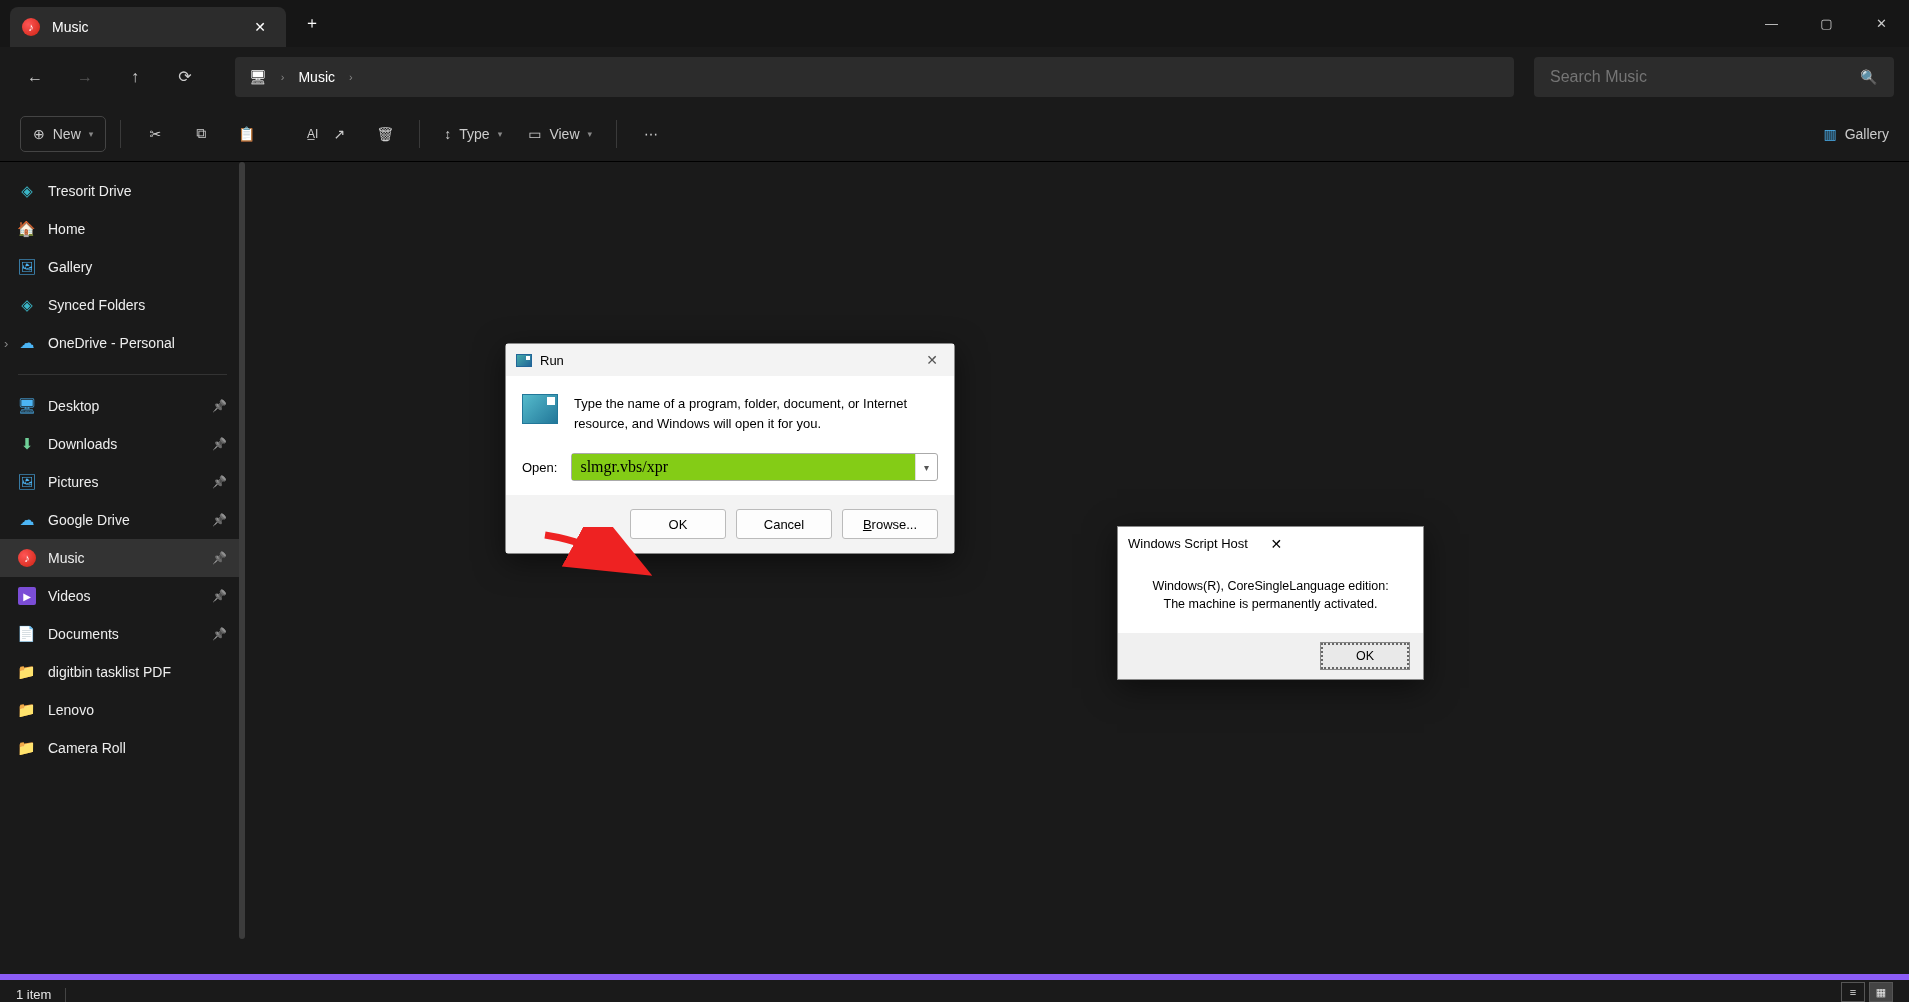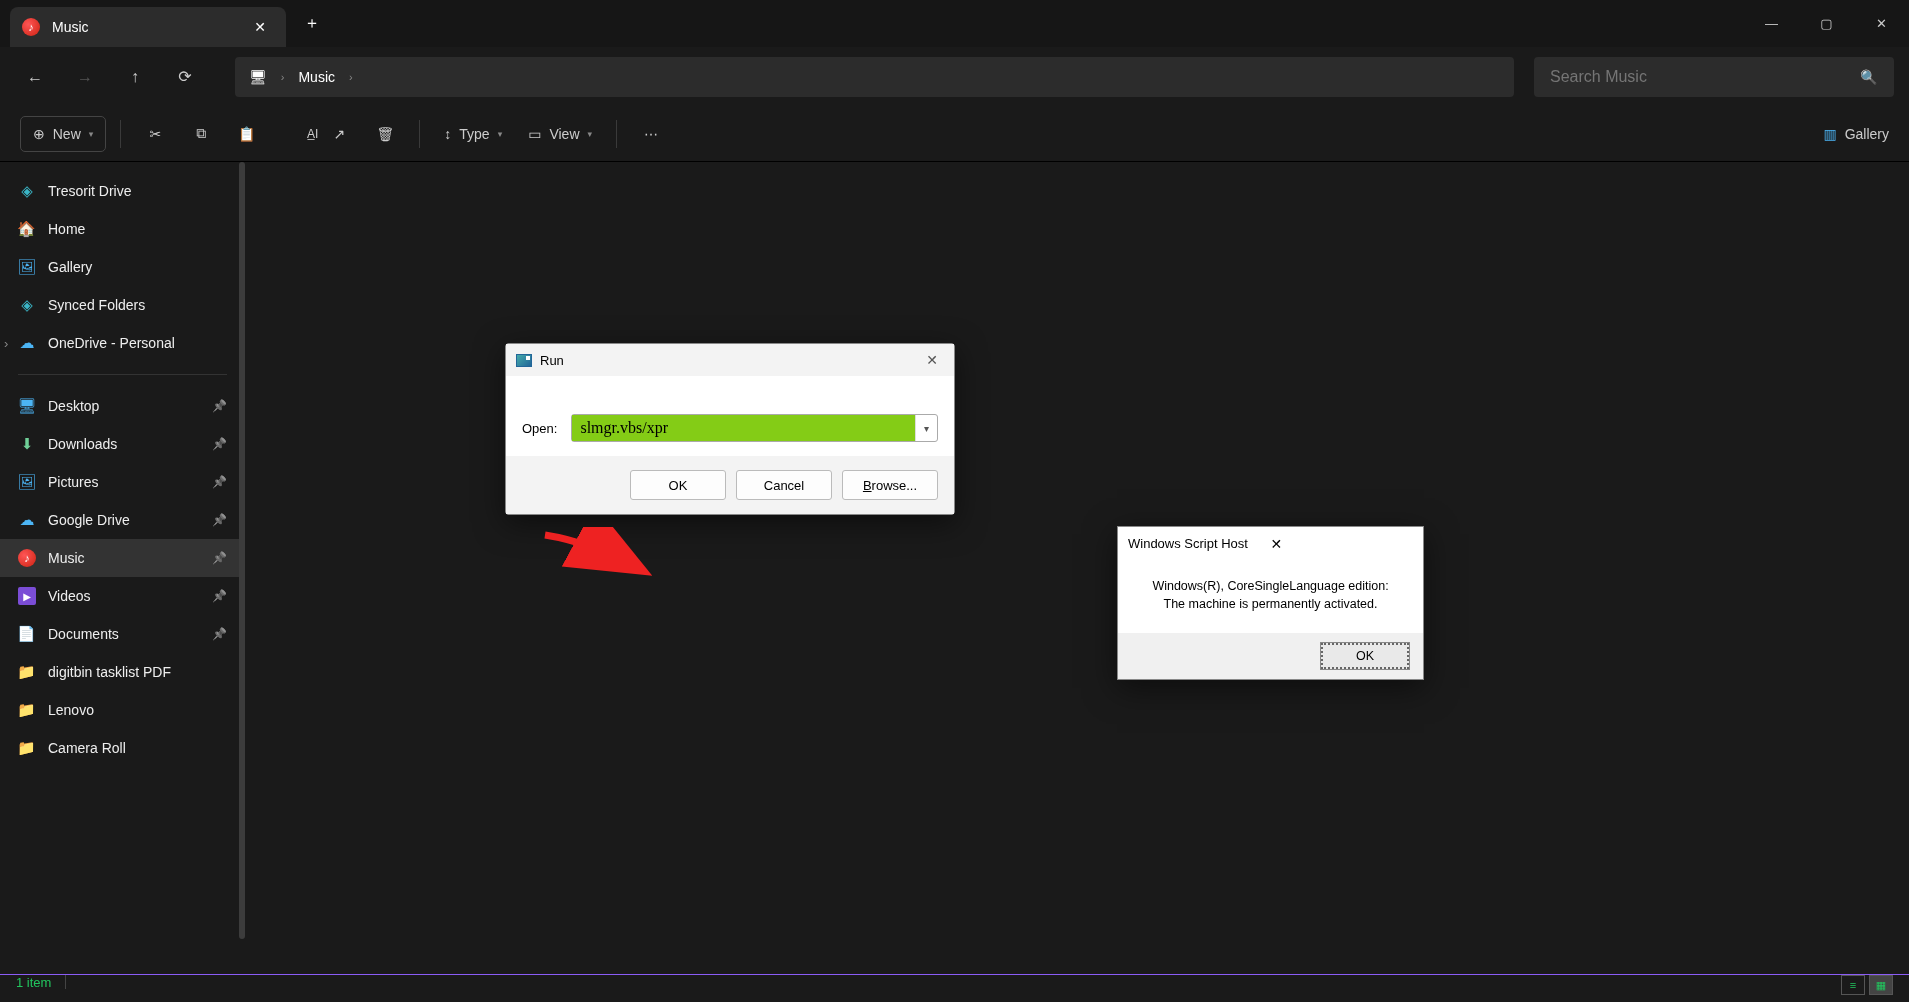--- a/index.html
+++ b/index.html
@@ -41,21 +41,21 @@
 .sidebar::after { content:''; position:absolute; right:0; top:0; bottom:35px; width:6px; background:#3c3c3c; border-radius:3px;}
 .side-item { display: flex; align-items: center; height: 38px; padding: 0 18px; font-size: 14px; color: #eee; cursor: pointer; gap: 12px; position: relative; }
 .side-item.active { background: #333; }
 .side-item.expandable::before { content: '›'; position: absolute; left: 4px; color: #888; font-size: 13px; transform: rotate(0deg); }
 .side-item .pin { margin-left: auto; color: #777; font-size: 12px; }
 .side-icon { width: 18px; height: 18px; display:flex; align-items:center; justify-content:center; font-size: 15px; }
 .side-divider { height: 1px; background: #333; margin: 12px 18px; }
 .content { flex: 1; background: #1a1a1a; position: relative; }
 
 
-.statusbar { height: 28px; background: #1a1a1a; display: flex; align-items: flex-start; padding: 0 16px; font-size: 13px; color: #22c55e; border-top: 1px solid #8b5cf6; }
+.statusbar { height: 28px; background: #1a1a1a; display: flex; align-items: flex-end; padding: 0 16px; font-size: 13px; color: #e5e5e5; border-top: 6px solid #8b5cf6; }
 .statusbar .right { margin-left: auto; display: flex; gap: 4px; }
 .view-toggle { width: 24px; height: 20px; border: 1px solid #555; display:flex; align-items:center; justify-content:center; font-size:11px; cursor:pointer;}
 .view-toggle.active { background: #444; }
 
 
 .run-dlg { position: absolute; left: 260px; top: 181px; width: 450px; background: #fff; color: #000; border: 1px solid #888; border-radius: 4px; box-shadow: 0 8px 30px rgba(0,0,0,.5); }
 .run-title { height: 32px; display: flex; align-items: center; padding: 0 10px; font-size: 13px; background: #f3f3f3; }
 .run-title .ricon { width:16px; height:13px; background:linear-gradient(135deg,#4aa,#269); border:1px solid #269; margin-right:8px; position:relative;}
 .run-title .ricon::after{content:'';position:absolute;right:1px;top:1px;width:4px;height:4px;background:#fff;}
 .run-title .rclose { margin-left: auto; cursor: pointer; padding: 2px 6px; font-size: 14px; color:#555;}
@@ -246,20 +246,24 @@
   </div>
   <div class="content">
 
     <div class="run-dlg">
       <div class="run-title">
         <span class="ricon"></span>
         <span>Run</span>
         <span class="rclose">✕</span>
       </div>
       <div class="run-body">
+        <div class="run-row1">
+          <div class="run-bigicon"></div>
+          <div class="run-desc">Type the name of a program, folder, document, or Internet resource, and Windows will open it for you.</div>
+        </div>
         <div class="run-row2">
           <label>Open:</label>
           <div class="run-combo">
             <input value="slmgr.vbs/xpr" style="">
             <div class="drop">▾</div>
           </div>
         </div>
       </div>
       <div class="run-footer">
         <button class="run-btn">OK</button>

